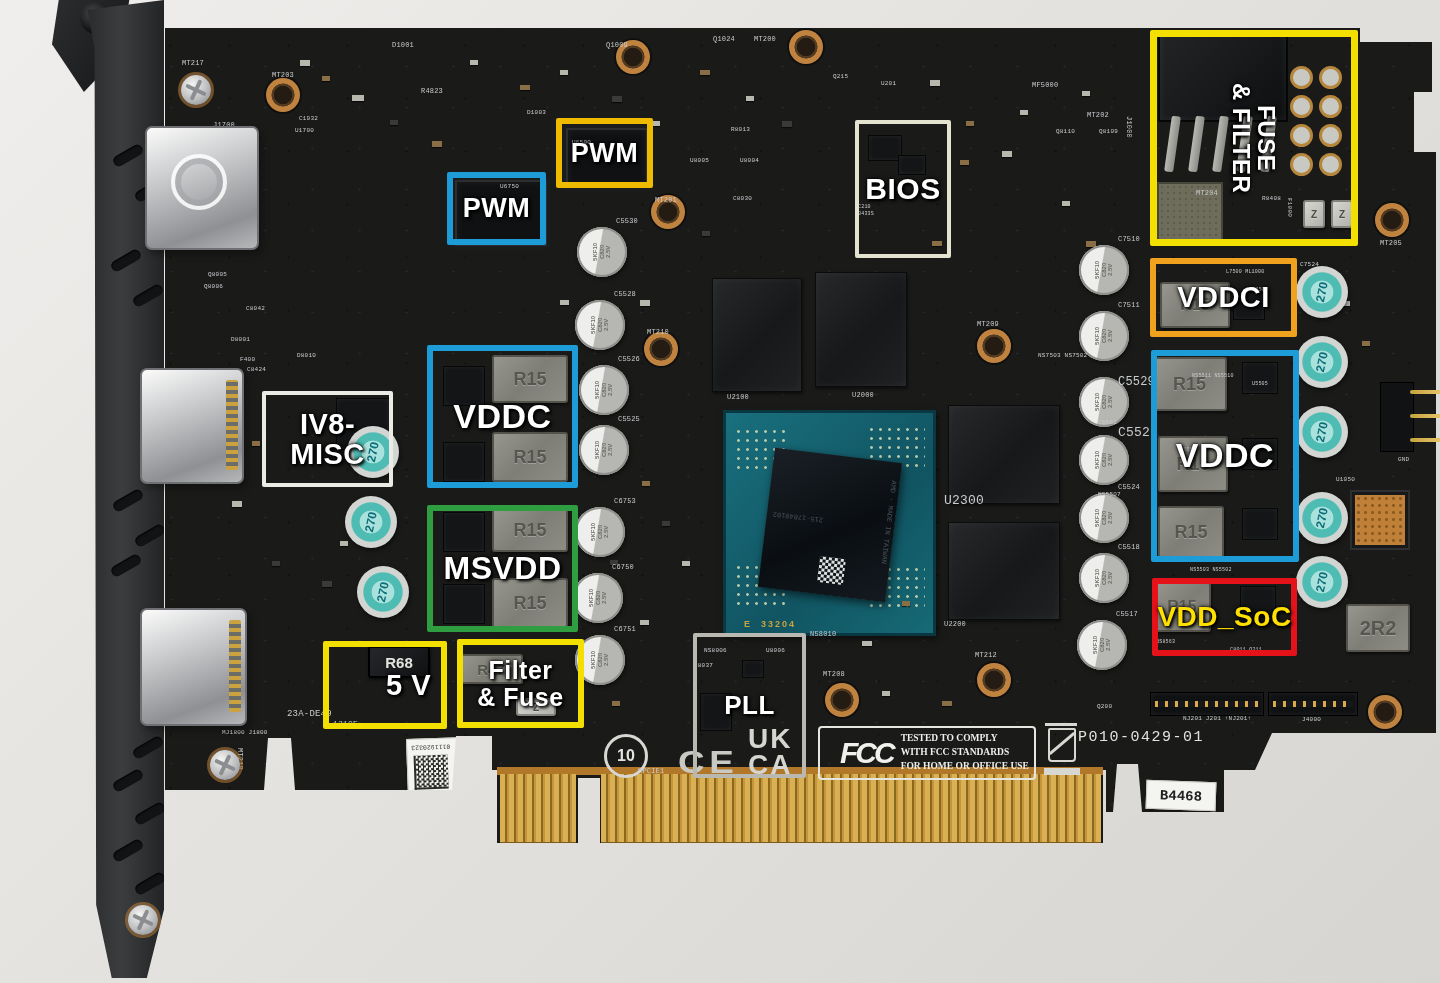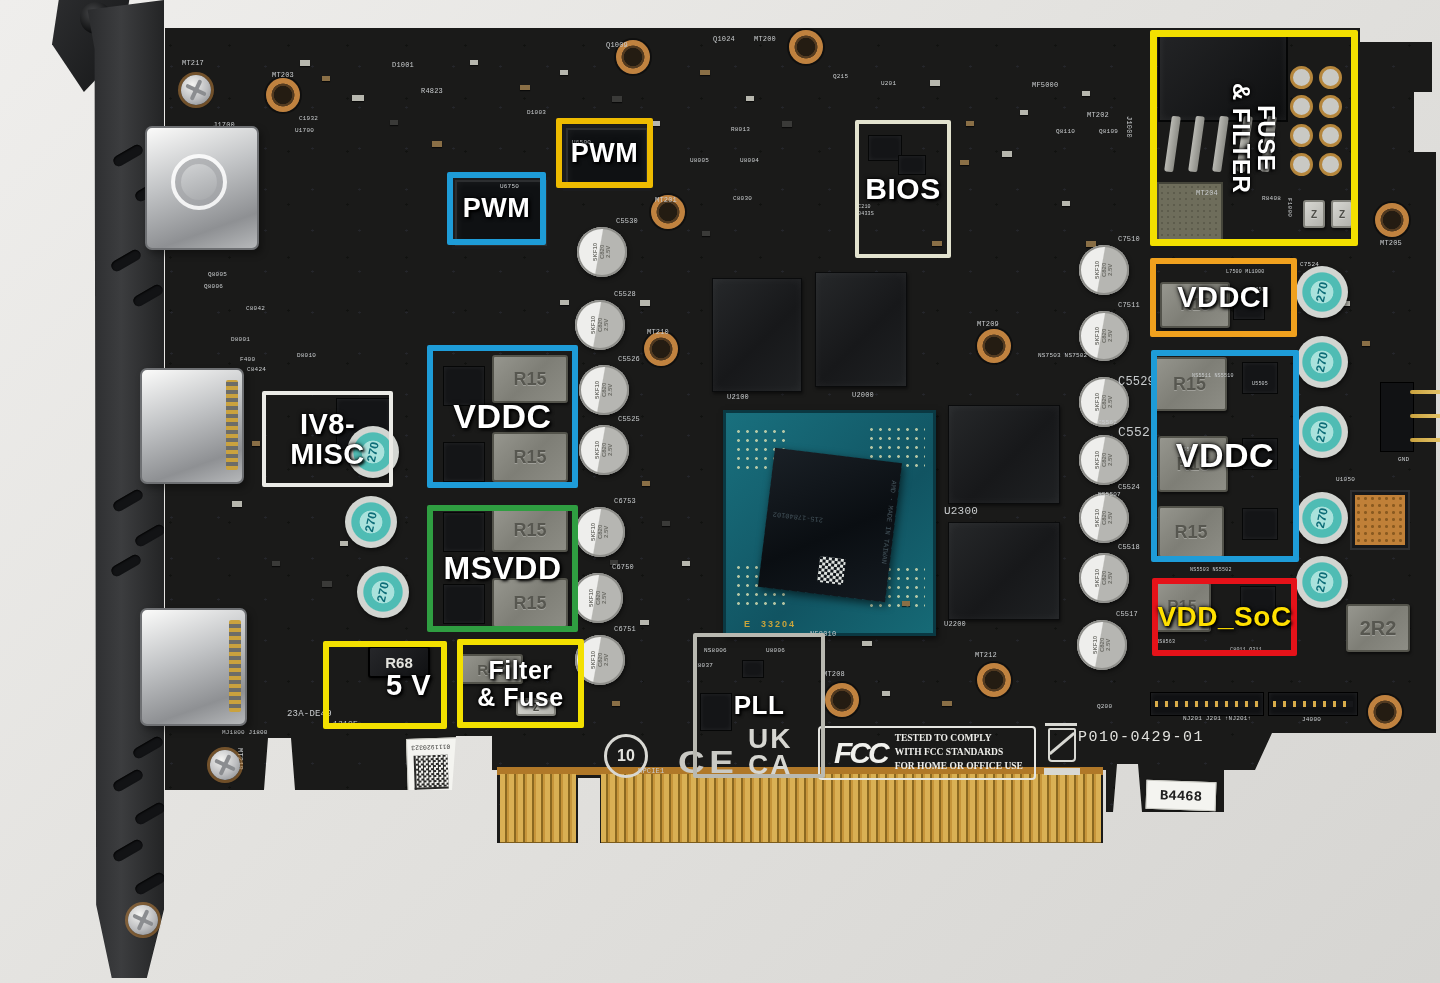--- a/index.html
+++ b/index.html
@@ -105,21 +105,21 @@
     background:repeating-linear-gradient(90deg,#d9b054 0 5px,#8a6820 5px 7px,#c6953a 7px 9px);
     border-bottom:3px solid #7c5c1d;}
   #gold-strip{position:absolute;left:497px;top:767px;width:606px;height:8px;background:#b07828;}
   
   .wtxt{position:absolute;color:#d6d6d1;font-family:"Liberation Sans",sans-serif;}
   #recycle{position:absolute;left:604px;top:734px;width:38px;height:38px;border:3px solid #d8d8d3;border-radius:50%;
     color:#e4e4df;font-weight:bold;font-size:16px;display:flex;align-items:center;justify-content:center;}
   #ce{left:682px;top:744px;font-size:32px;font-weight:bold;color:#c9c9c4;letter-spacing:4px;transform:scaleX(1.15);}
   #ukca{left:748px;top:726px;font-size:28px;font-weight:bold;color:#d6d6d1;line-height:.92;letter-spacing:2px;}
   #fccbox{position:absolute;left:818px;top:726px;width:218px;height:54px;border:2px solid #e6e6e1;
-    border-radius:4px;display:flex;align-items:center;gap:8px;padding:2px 14px;box-sizing:border-box;}
+    border-radius:4px;display:flex;align-items:center;gap:8px;padding:2px 20px;box-sizing:border-box;}
   #fcclogo{font-size:30px;font-weight:bold;font-style:italic;color:#f0f0ec;letter-spacing:-3px;}
   #fcclines{color:#eeeeea;font-family:Liberation Serif, serif;font-size:9.5px;font-weight:bold;line-height:1.45;white-space:pre;}
   #bin{position:absolute;left:1048px;top:728px;width:24px;height:30px;border:2px solid #d8d8d3;border-radius:2px 2px 4px 4px;}
   #bin:before{content:"";position:absolute;left:-5px;top:-7px;width:32px;height:3px;background:#d8d8d3;}
   #bin:after{content:"";position:absolute;left:-4px;top:12px;width:32px;height:3px;background:#d8d8d3;transform:rotate(-40deg);}
   #binbar{position:absolute;left:1044px;top:768px;width:36px;height:7px;background:#d8d8d3;}
   #pn{position:absolute;left:1078px;top:729px;color:#e2e2de;font-family:"Liberation Mono",monospace;
     font-size:15px;letter-spacing:1.5px;}
   .sticker{position:absolute;background:#f4f4f0;border:1px solid #c9c9c2;box-shadow:1px 1px 3px rgba(0,0,0,.4);}
   #serial{left:1146px;top:781px;width:68px;height:27px;transform:rotate(2deg);display:flex;align-items:center;
@@ -414,21 +414,21 @@
         </div>
         <div class="capT" style="left: 345px; top: 496px;">
           <div class="t">270</div>
         </div>
         <div class="capT" style="left: 357px; top: 566px;">
           <div class="t">270</div>
         </div>
         <div class="ref" style="left: 182px; top: 60px; font-size: 7px;">MT217</div>
         <div class="ref" style="left: 272px; top: 72px; font-size: 7px;">MT203</div>
         <div class="ref" style="left: 213px; top: 122px; font-size: 7px;">J1700</div>
-        <div class="ref" style="left: 392px; top: 42px; font-size: 7px; margin-top: 20px;">D1001</div>
+        <div class="ref" style="left: 392px; top: 42px; font-size: 7px;">D1001</div>
         <div class="ref" style="left: 421px; top: 88px; font-size: 7px;">R4823</div>
         <div class="ref" style="left: 299px; top: 116px; font-size: 6px;">C1932</div>
         <div class="ref" style="left: 295px; top: 128px; font-size: 6px;">U1700</div>
         <div class="ref" style="left: 527px; top: 110px; font-size: 6px;">D1003</div>
         <div class="ref" style="left: 606px; top: 42px; font-size: 7px;">Q1009</div>
         <div class="ref" style="left: 713px; top: 36px; font-size: 7px;">Q1024</div>
         <div class="ref" style="left: 754px; top: 36px; font-size: 7px;">MT200</div>
         <div class="ref" style="left: 731px; top: 127px; font-size: 6px;">R8013</div>
         <div class="ref" style="left: 833px; top: 74px; font-size: 6px;">Q215</div>
         <div class="ref" style="left: 881px; top: 81px; font-size: 6px;">U201</div>
@@ -444,21 +444,21 @@
         <div class="ref" style="left: 740px; top: 158px; font-size: 6px;">U8004</div>
         <div class="ref" style="left: 733px; top: 196px; font-size: 6px;">C8030</div>
         <div class="ref" style="left: 647px; top: 329px; font-size: 7px;">MT210</div>
         <div class="ref" style="left: 977px; top: 321px; font-size: 7px;">MT209</div>
         <div class="ref" style="left: 975px; top: 652px; font-size: 7px;">MT212</div>
         <div class="ref" style="left: 823px; top: 671px; font-size: 7px;">MT208</div>
         <div class="ref" style="left: 810px; top: 631px; font-size: 7px;">N58010</div>
         <div class="ref" style="left: 638px; top: 768px; font-size: 7px;">MPCIE1</div>
         <div class="ref" style="left: 727px; top: 394px; font-size: 7px;">U2100</div>
         <div class="ref" style="left: 852px; top: 392px; font-size: 7px;">U2000</div>
-        <div class="ref" style="left: 944px; top: 506px; font-size: 11px;">U2300</div>
+        <div class="ref" style="left: 944px; top: 494px; font-size: 13px;">U2300</div>
         <div class="ref" style="left: 944px; top: 621px; font-size: 7px;">U2200</div>
         <div class="ref" style="left: 1038px; top: 353px; font-size: 6px;">NS7503 NS7502</div>
         <div class="ref" style="left: 1098px; top: 420px; font-size: 6px;">C5562</div>
         <div class="ref" style="left: 1098px; top: 492px; font-size: 6px;">NS5507</div>
         <div class="ref" style="left: 222px; top: 730px; font-size: 6px;">MJ1800 J1800</div>
         <div class="ref" style="left: 287px; top: 710px; font-size: 9px;">23A-DE49</div>
         <div class="ref" style="left: 333px; top: 720px; font-size: 8px;">1210E</div>
         <div class="ref" style="left: 243px; top: 748px; font-size: 7px; transform: rotate(90deg);">MT218</div>
         <div class="ref" style="left: 1183px; top: 716px; font-size: 6px;">NJ201 J201 ↑NJ201↑</div>
         <div class="ref" style="left: 1302px; top: 717px; font-size: 6px;">J4000</div>
@@ -521,21 +521,21 @@
         <div class="ann" style="left: 262px; top: 391px; width: 131px; height: 96px; border-color: rgb(235, 235, 230); border-width: 4px;">
           <div class="annlab" style="font-size: 29px; color: rgb(255, 255, 255);">IV8-MISC</div>
         </div>
         <div class="ann" style="left: 323px; top: 641px; width: 124px; height: 88px; border-color: rgb(243, 224, 0); border-width: 6px; padding-left: 47px;">
           <div class="annlab" style="font-size: 29px; color: rgb(255, 255, 255);">5 V</div>
         </div>
         <div class="ann" style="left: 457px; top: 639px; width: 127px; height: 89px; border-color: rgb(243, 224, 0); border-width: 6px;">
           <div class="annlab" style="font-size: 25px; color: rgb(255, 255, 255);">Filter
 &amp; Fuse</div>
         </div>
-        <div class="ann" style="left: 693px; top: 633px; width: 132px; height: 145px; border-color: rgb(185, 185, 177); border-width: 4px;">
+        <div class="ann" style="left: 693px; top: 633px; width: 113px; height: 145px; border-color: rgb(185, 185, 177); border-width: 4px;">
           <div class="annlab" style="font-size: 26px; color: rgb(255, 255, 255);">PLL</div>
         </div>
       </div>
   </div>
 
   <div class="port" style="left:145px;top:126px;width:110px;height:120px;">
     <div class="swirl"></div>
   </div>
   <div class="port" style="left:140px;top:368px;width:100px;height:112px;">
     <div class="pins" style="right:4px;top:10px;width:12px;height:90px;"></div>

